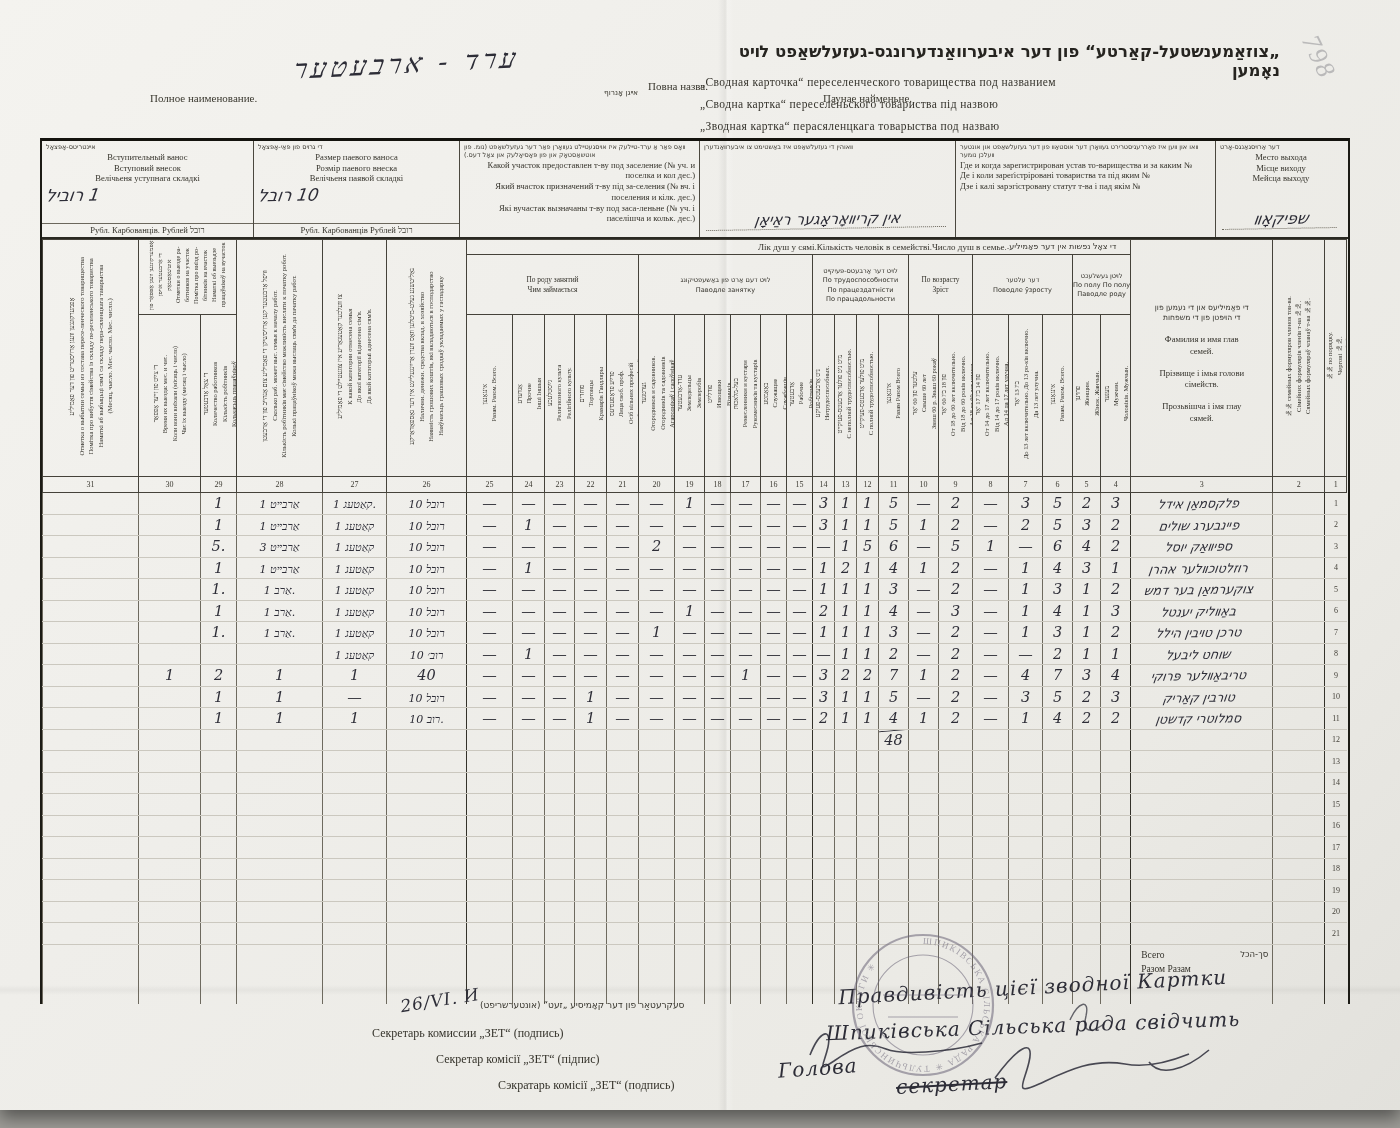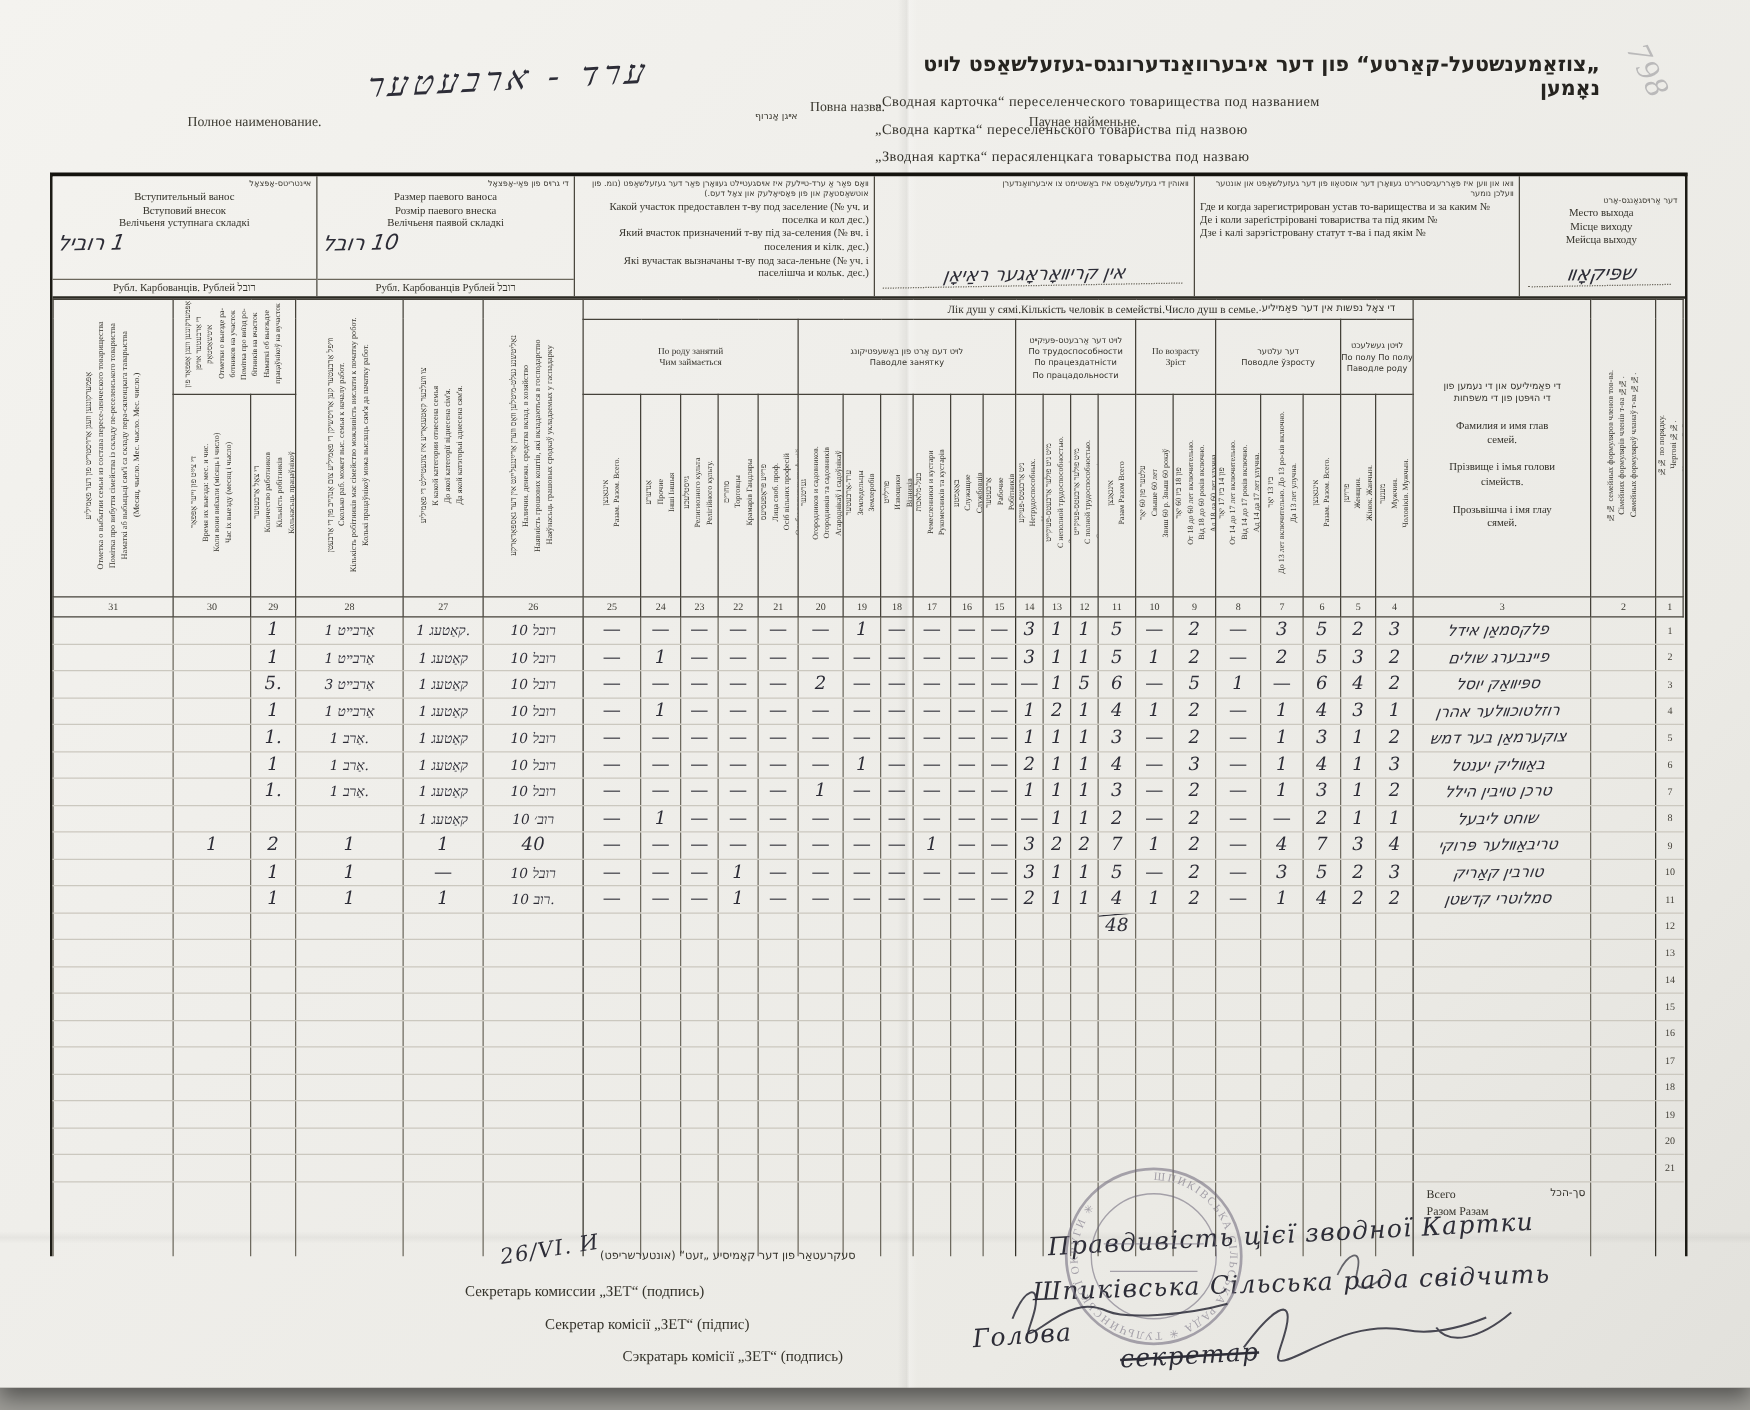--- a/index.html
+++ b/index.html
@@ -30,21 +30,21 @@
   .pencil{position:absolute;left:1296px;top:42px;font-size:26px;color:rgba(110,110,118,.4);
           font-style:italic;transform:rotate(64deg);letter-spacing:2px;}
 
   
   .formbox{position:absolute;left:40px;top:138px;width:1306px;
            border-left:2.5px solid #1c1b15;border-right:2px solid #1c1b15;border-top:3.5px solid #14130e;}
   
   .iband{display:flex;height:96px;border-bottom:2px solid #2a2922;}
   .ibox{border-right:1.2px solid #4b483f;padding:3px 4px 2px 4px;position:relative;box-sizing:border-box;}
   .ibox:last-child{border-right:none;}
-  .ib-yi{font-family:"DejaVu Sans",sans-serif;font-size:6.5px;direction:rtl;text-align:right;
+  .ib-yi{font-family:"DejaVu Sans",sans-serif;font-size:6.5px;direction:rtl;text-align:left;
          color:#3c3a32;line-height:1.2;white-space:pre-line;}
   .ib-l{font-size:8.6px;text-align:center;line-height:1.25;color:#35332b;white-space:pre-line;}
   .ib-val{text-align:center;font-size:17px;margin-top:1px;direction:rtl;}
   .ib-foot{position:absolute;bottom:2px;left:0;right:0;text-align:center;font-size:8.6px;
            border-top:1px solid #6b675c;padding-top:1px;color:#35332b;}
   .ib-sig{position:absolute;bottom:8px;left:8px;right:8px;text-align:center;
           border-bottom:1px dotted #6b675c;font-size:15px;direction:rtl;}
 
   
   table{border-collapse:collapse;table-layout:fixed;width:1304px;}
@@ -132,21 +132,21 @@
       <div class="ib-l" style="text-align:right;"><span>Какой участок предоставлен т-ву под заселение (№ уч. и поселка и кол дес.)</span><br><span>Який вчасток призначений т-ву під за-селения (№ вч. і поселения и кілк. дес.)</span><br><span>Які вучастак вызначаны т-ву под заса-леньне (№ уч. і паселішча и кольк. дес.)</span></div>
     </div>
     <div class="ibox" style="width:256px;">
       <div class="ib-yi">װאוהין די געזעלשאַפט איז באַשטימט צו איבערװאַנדערן</div>
       <div class="ib-sig hw hw-yi">אין קריװאָראָגער ראַיאָן</div>
     </div>
     <div class="ibox" style="width:260px;">
       <div class="ib-yi">װאו און װען איז פאַררעגיסטרירט געװאָרן דער אוסטאַװ פון דער געזעלשאַפט און אונטער װעלכן נומער</div>
       <div class="ib-l" style="text-align:left;"><span>Где и когда зарегистрирован устав то-варищества и за каким №</span><br><span>Де і коли зареґістріровані товариства та під яким №</span><br><span>Дзе і калі зарэгістровану статут т-ва і пад якім №</span></div>
     </div>
-    <div class="ibox" style="width:130px;margin-top:13px;">
+    <div class="ibox" style="width:130px;">
       <div class="ib-yi">דער אַרױסגאַנגס-אָרט</div>
       <div class="ib-l"><span>Место выхода</span><br><span>Місце виходу</span><br><span>Мейсца выходу</span></div>
       <div class="ib-sig hw hw-yi" style="font-size:16px;">שפּיקאָװ</div>
     </div>
   </div>
 
   <table id="grid">
       <colgroup>
         <col style="width: 96px;">
         <col style="width: 62px;">

